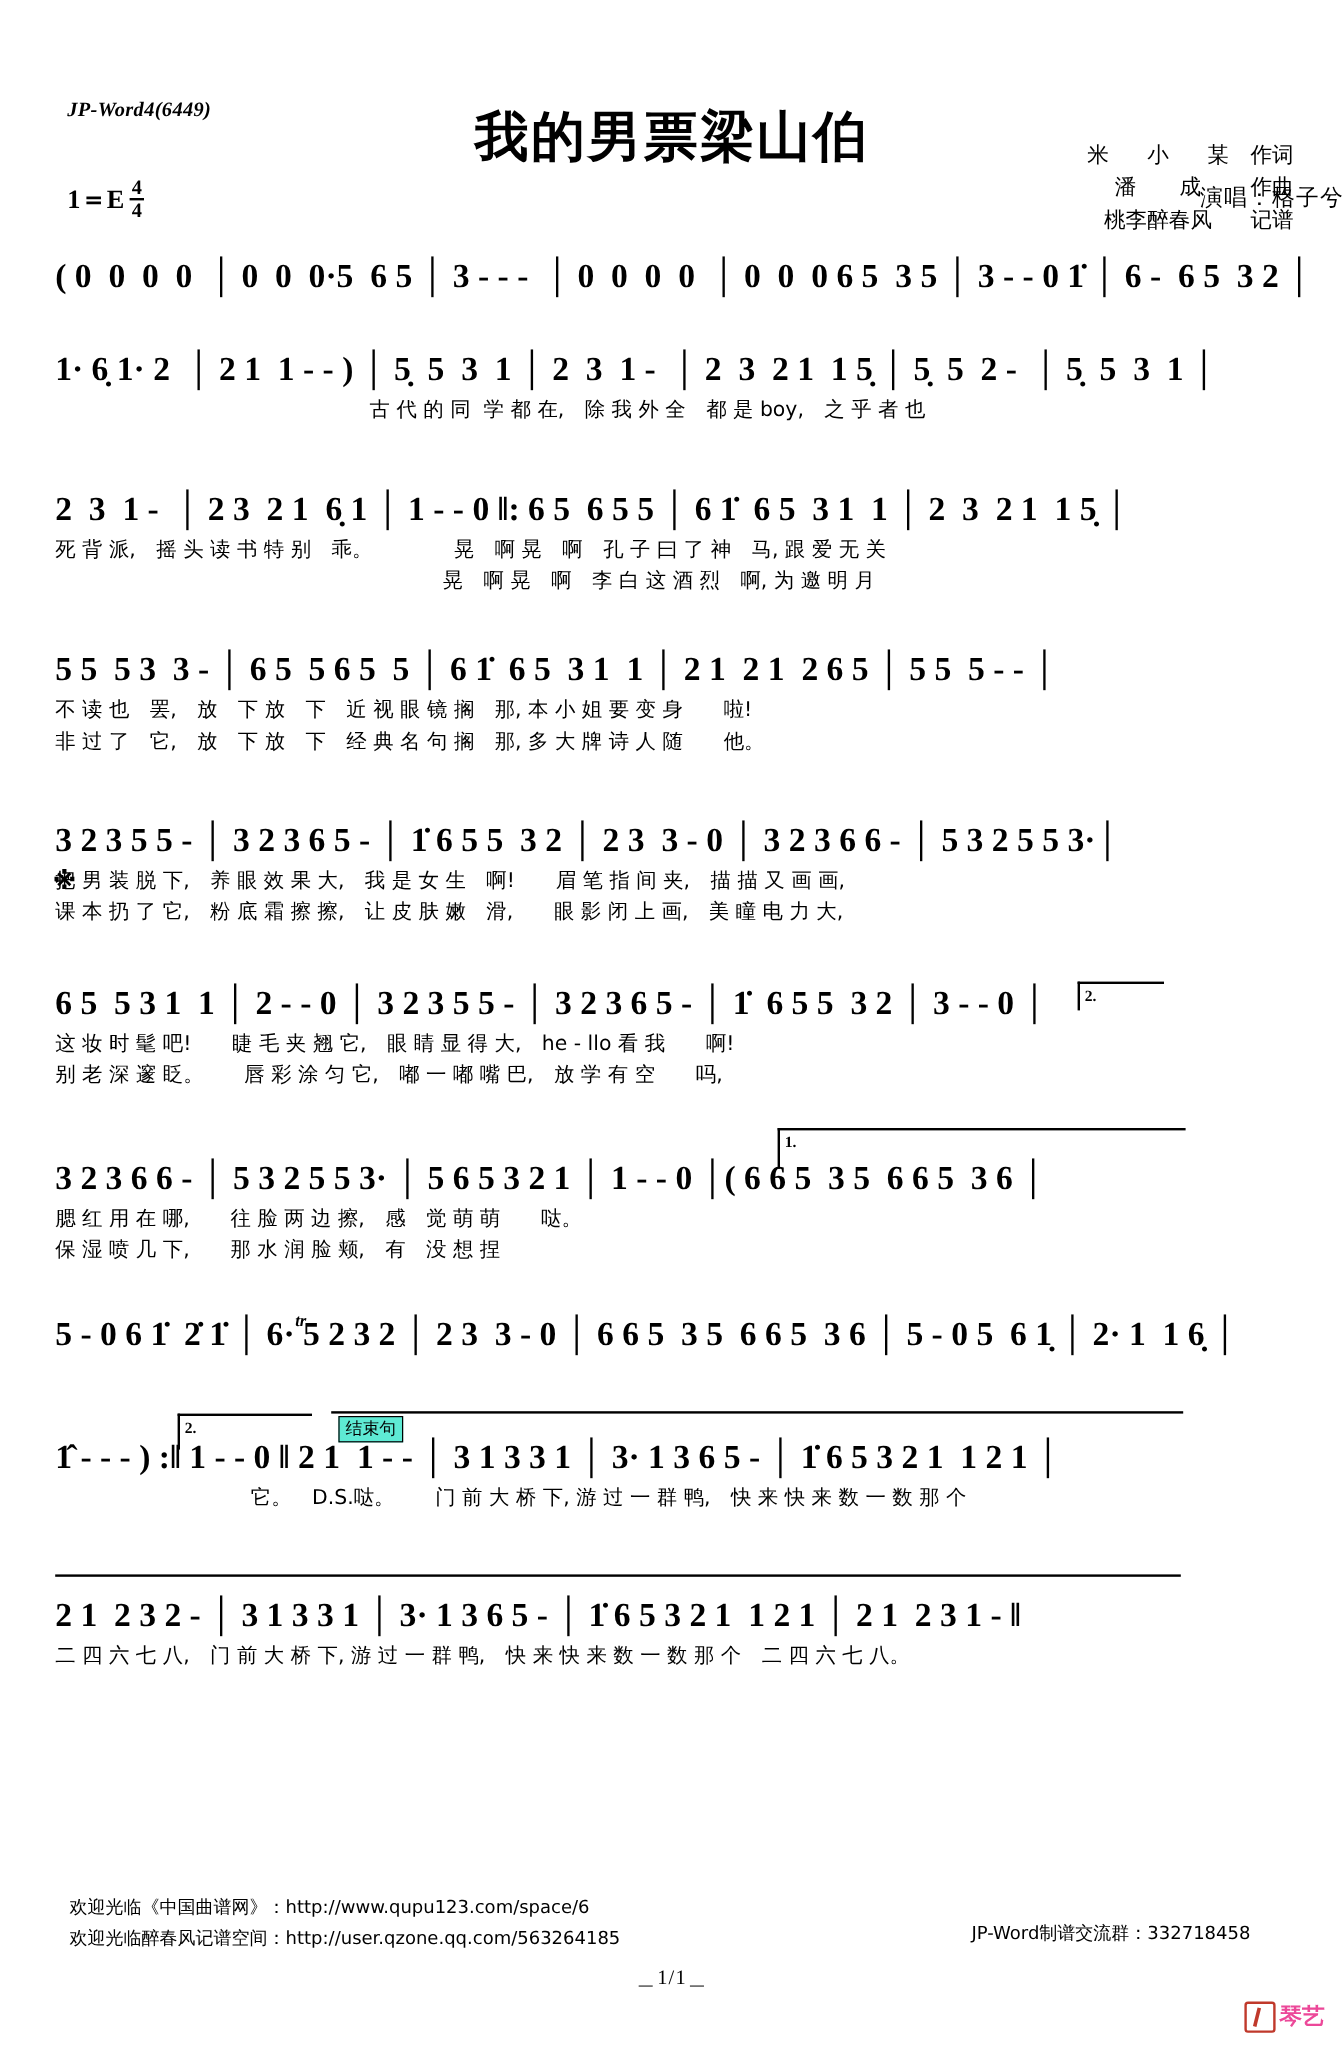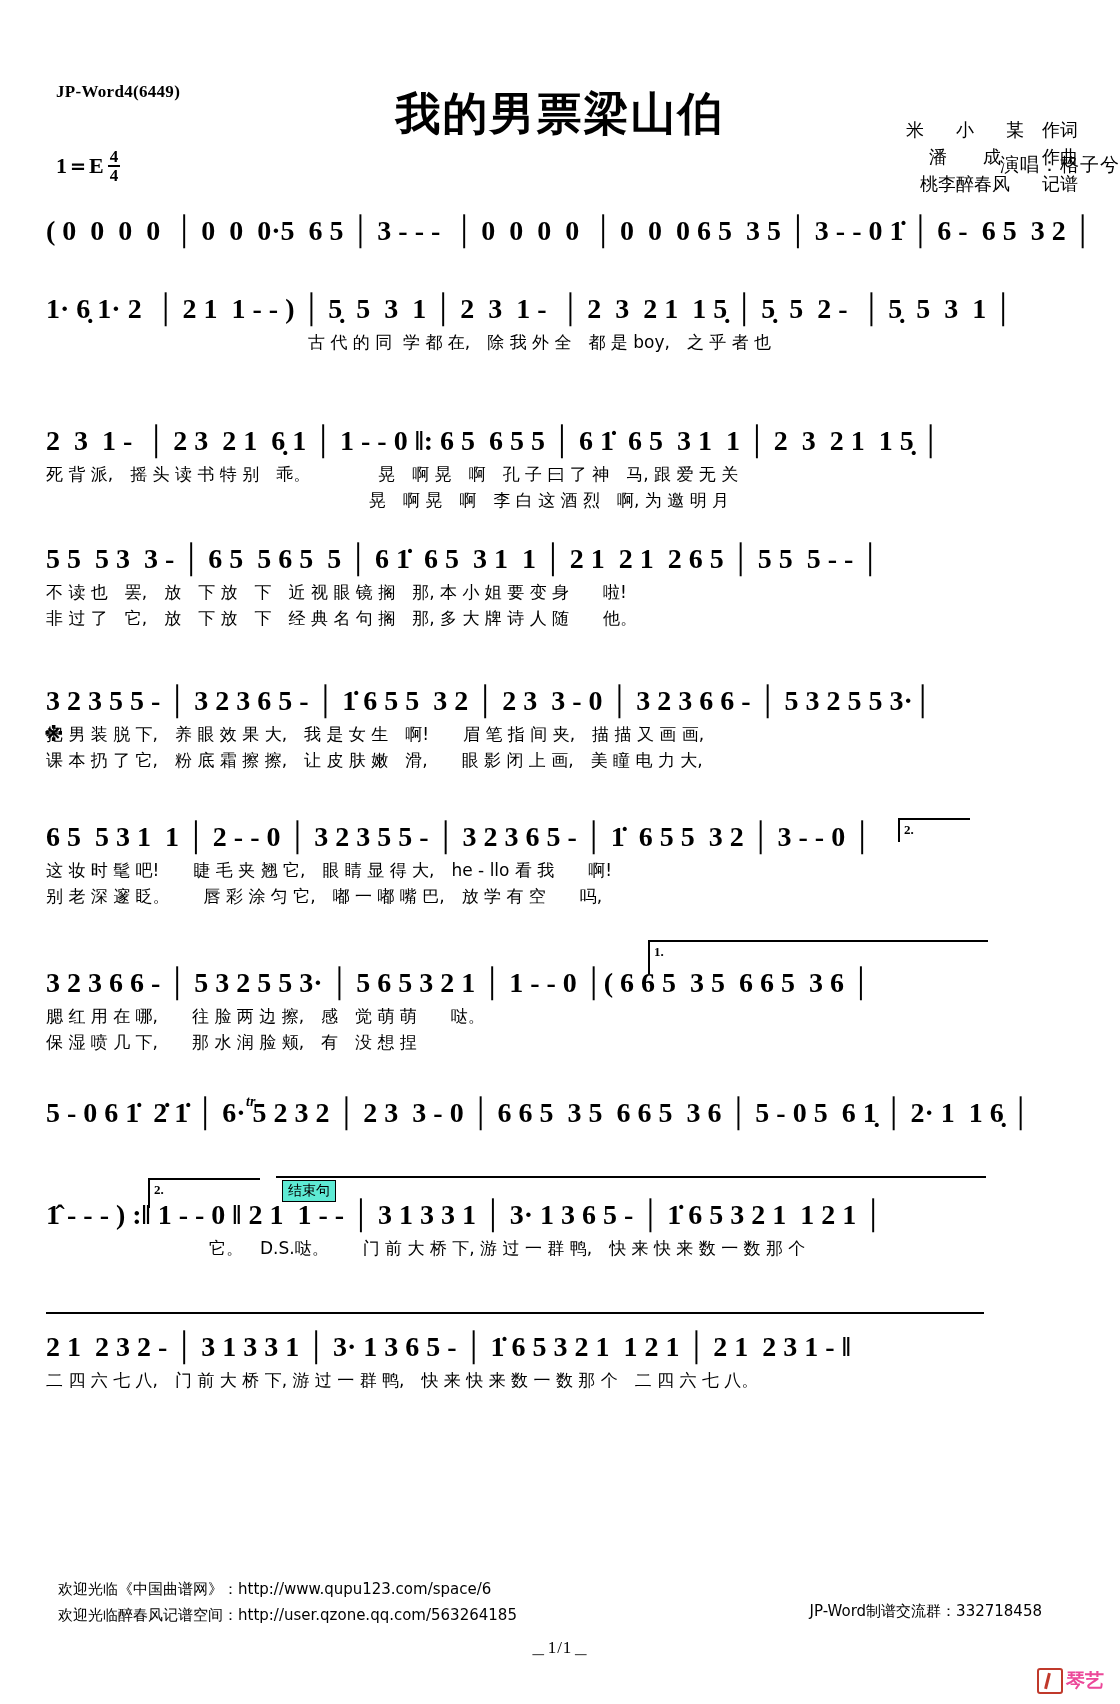--- a/index.html
+++ b/index.html
@@ -7,21 +7,21 @@
     width:1120px;height:1704px;position:relative;
     font-family:"Liberation Serif","DejaVu Serif",serif;
     color:#000;overflow:hidden;
   }
   .page{position:absolute;inset:0;background:#fff;}
 
   
   .jpword-tag{
     position:absolute;left:56px;top:82px;
     font-family:"Liberation Serif",serif;
-    font-weight:700;font-size:17px;letter-spacing:.3px;
+    font-style:italic;font-weight:700;font-size:17px;letter-spacing:.3px;
   }
   .title{
     position:absolute;left:0;right:0;top:84px;text-align:center;
     font-family:"DejaVu Sans","Liberation Sans",sans-serif;
     font-weight:700;font-size:45px;letter-spacing:2px;
   }
   .singer{
     position:absolute;left:0;right:0;top:152px;text-align:right;
     font-family:Liberation Serif, serif;
     font-size:19px;letter-spacing:1px;
@@ -140,21 +140,21 @@
 
   <div class="system" style="top:214px;">
     <div class="notes">( 0  0  0  0  │ 0  0  0·5  6 5 │ 3 - - -  │ 0  0  0  0  │ 0  0  0 6 5  3 5 │ 3 - - 0 1̇ │ 6 -  6 5  3 2 │</div>
   </div>
 
   <div class="system" style="top:292px;">
     <div class="notes">1· 6̣ 1· 2  │ 2 1  1 - - ) │ 5̣  5  3  1 │ 2  3  1 -  │ 2  3  2 1  1 5̣ │ 5̣  5  2 -  │ 5̣  5  3  1 │</div>
     <div class="lyric" style="padding-left:262px;">古 代 的 同  学 都 在,　除 我 外 全　都 是 boy,　之 乎 者 也</div>
   </div>
 
-  <div class="system" style="top:424px;">
+  <div class="system" style="top:408px;">
     <div class="notes">2  3  1 -  │ 2 3  2 1  6̣ 1 │ 1 - - 0 ‖: 6 5  6 5 5 │ 6 1̇  6 5  3 1  1 │ 2  3  2 1  1 5̣ │</div>
     <div class="lyric">死 背 派,　摇 头 读 书 特 别　乖。　　　　晃　啊 晃　啊　孔 子 曰 了 神　马, 跟 爱 无 关</div>
     <div class="lyric">　　　　　　　　　　　　　　　　　　　晃　啊 晃　啊　李 白 这 酒 烈　啊, 为 邀 明 月</div>
   </div>
 
   <div class="system" style="top:542px;">
     <div class="notes">5 5  5 3  3 - │ 6 5  5 6 5  5 │ 6 1̇  6 5  3 1  1 │ 2 1  2 1  2 6 5 │ 5 5  5 - - │</div>
     <div class="lyric">不 读 也　罢,　放　下 放　下　近 视 眼 镜 搁　那, 本 小 姐 要 变 身　　啦!</div>
     <div class="lyric">非 过 了　它,　放　下 放　下　经 典 名 句 搁　那, 多 大 牌 诗 人 随　　他。</div>
   </div>

